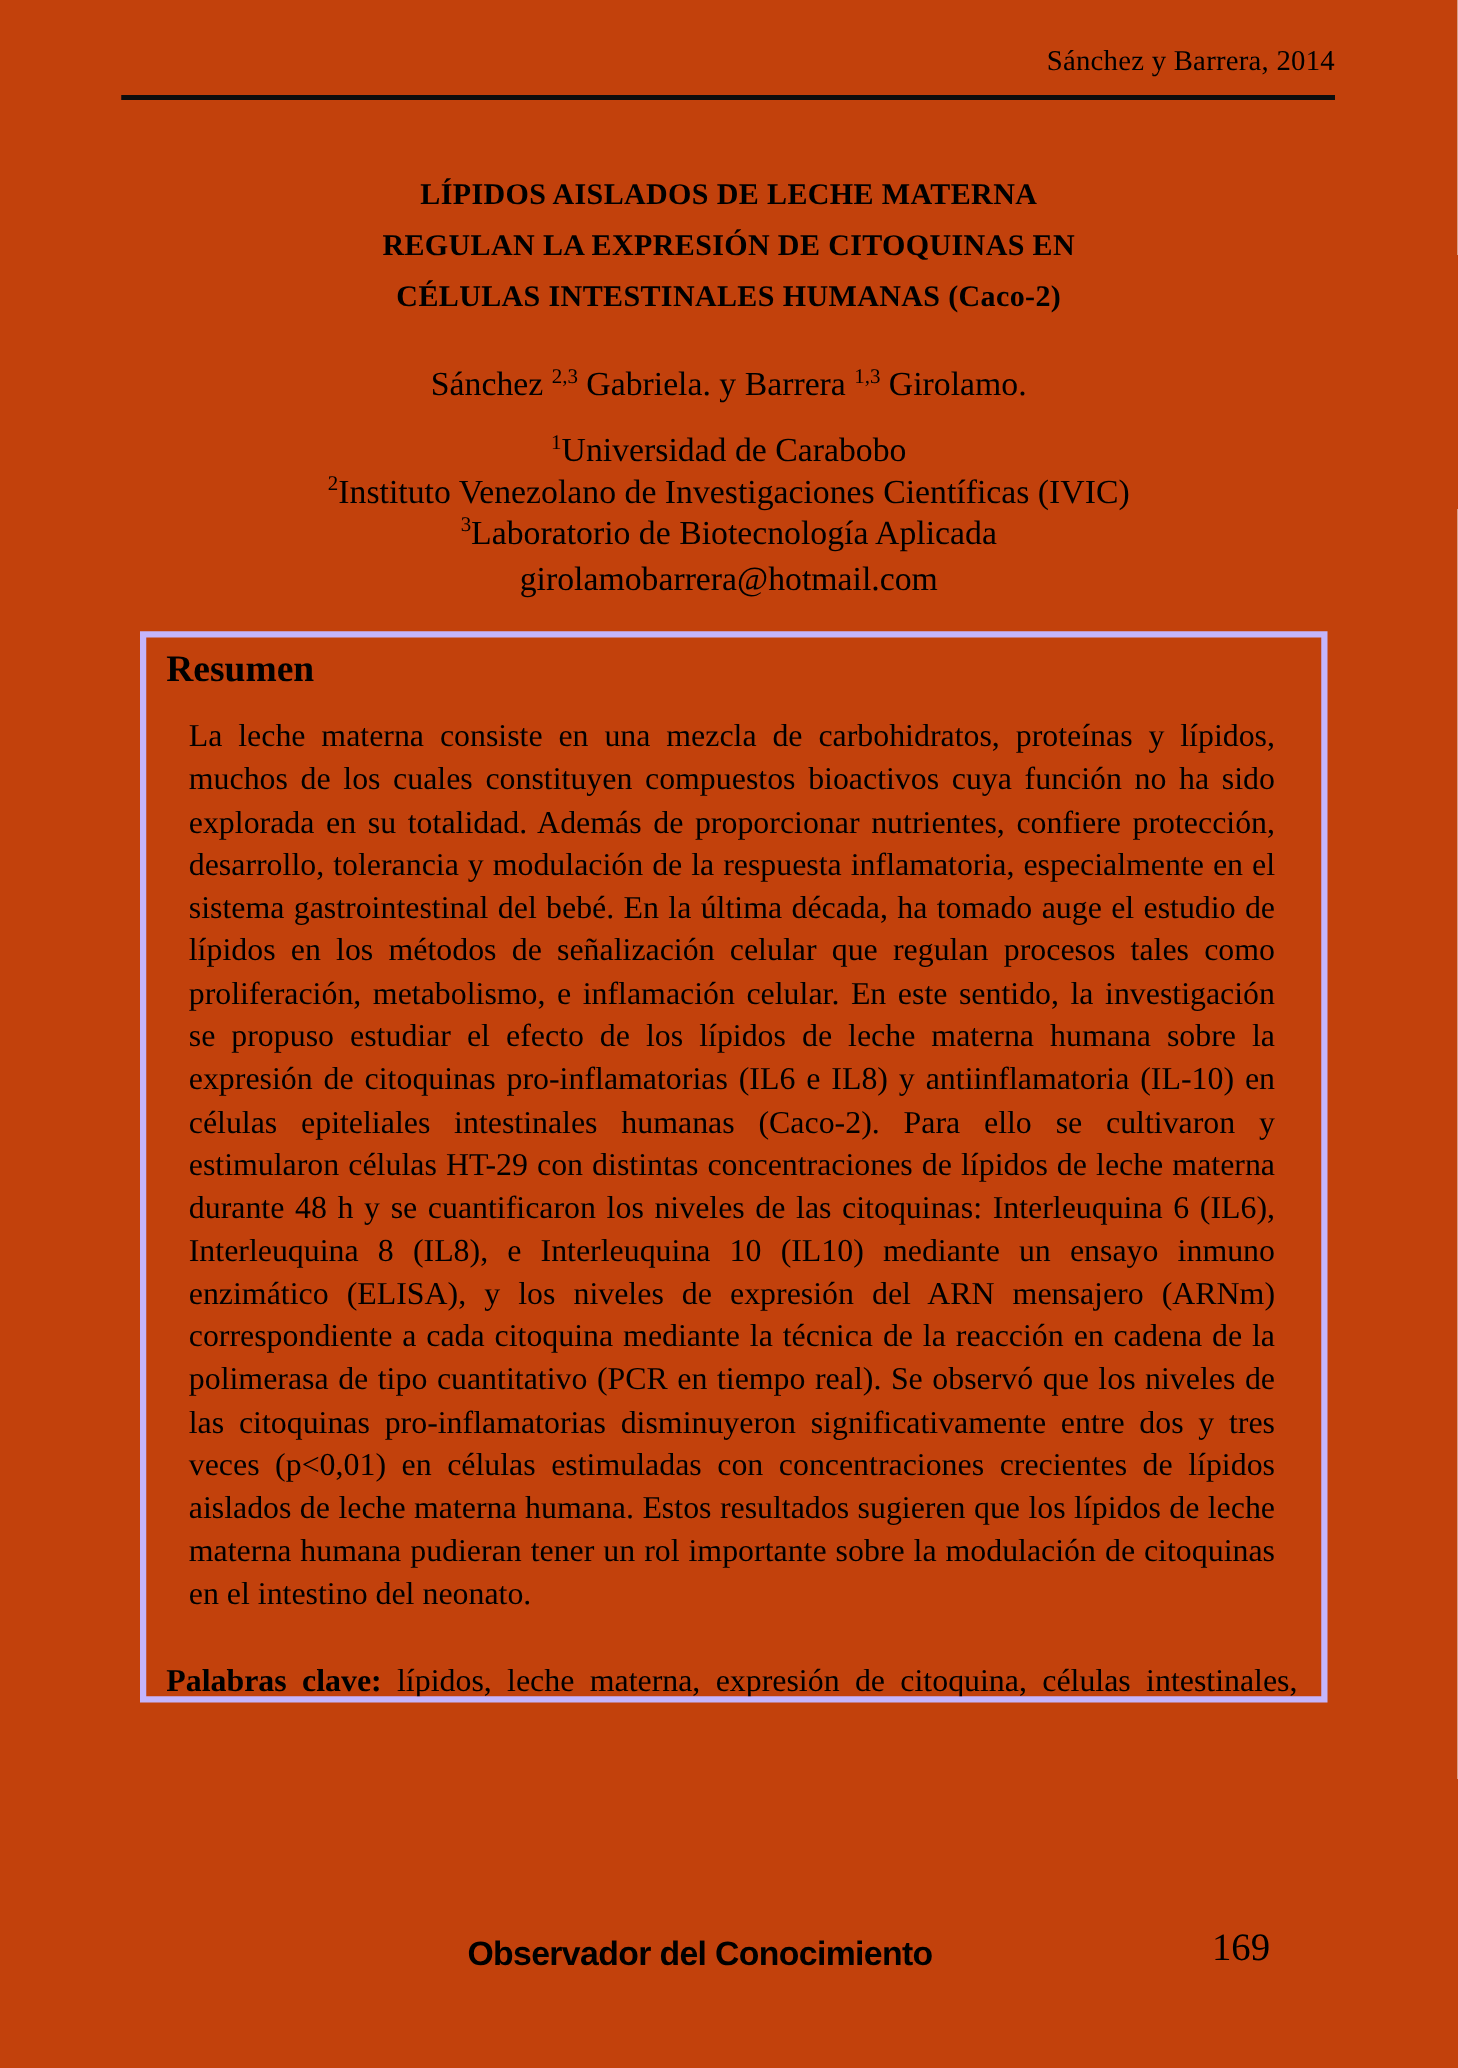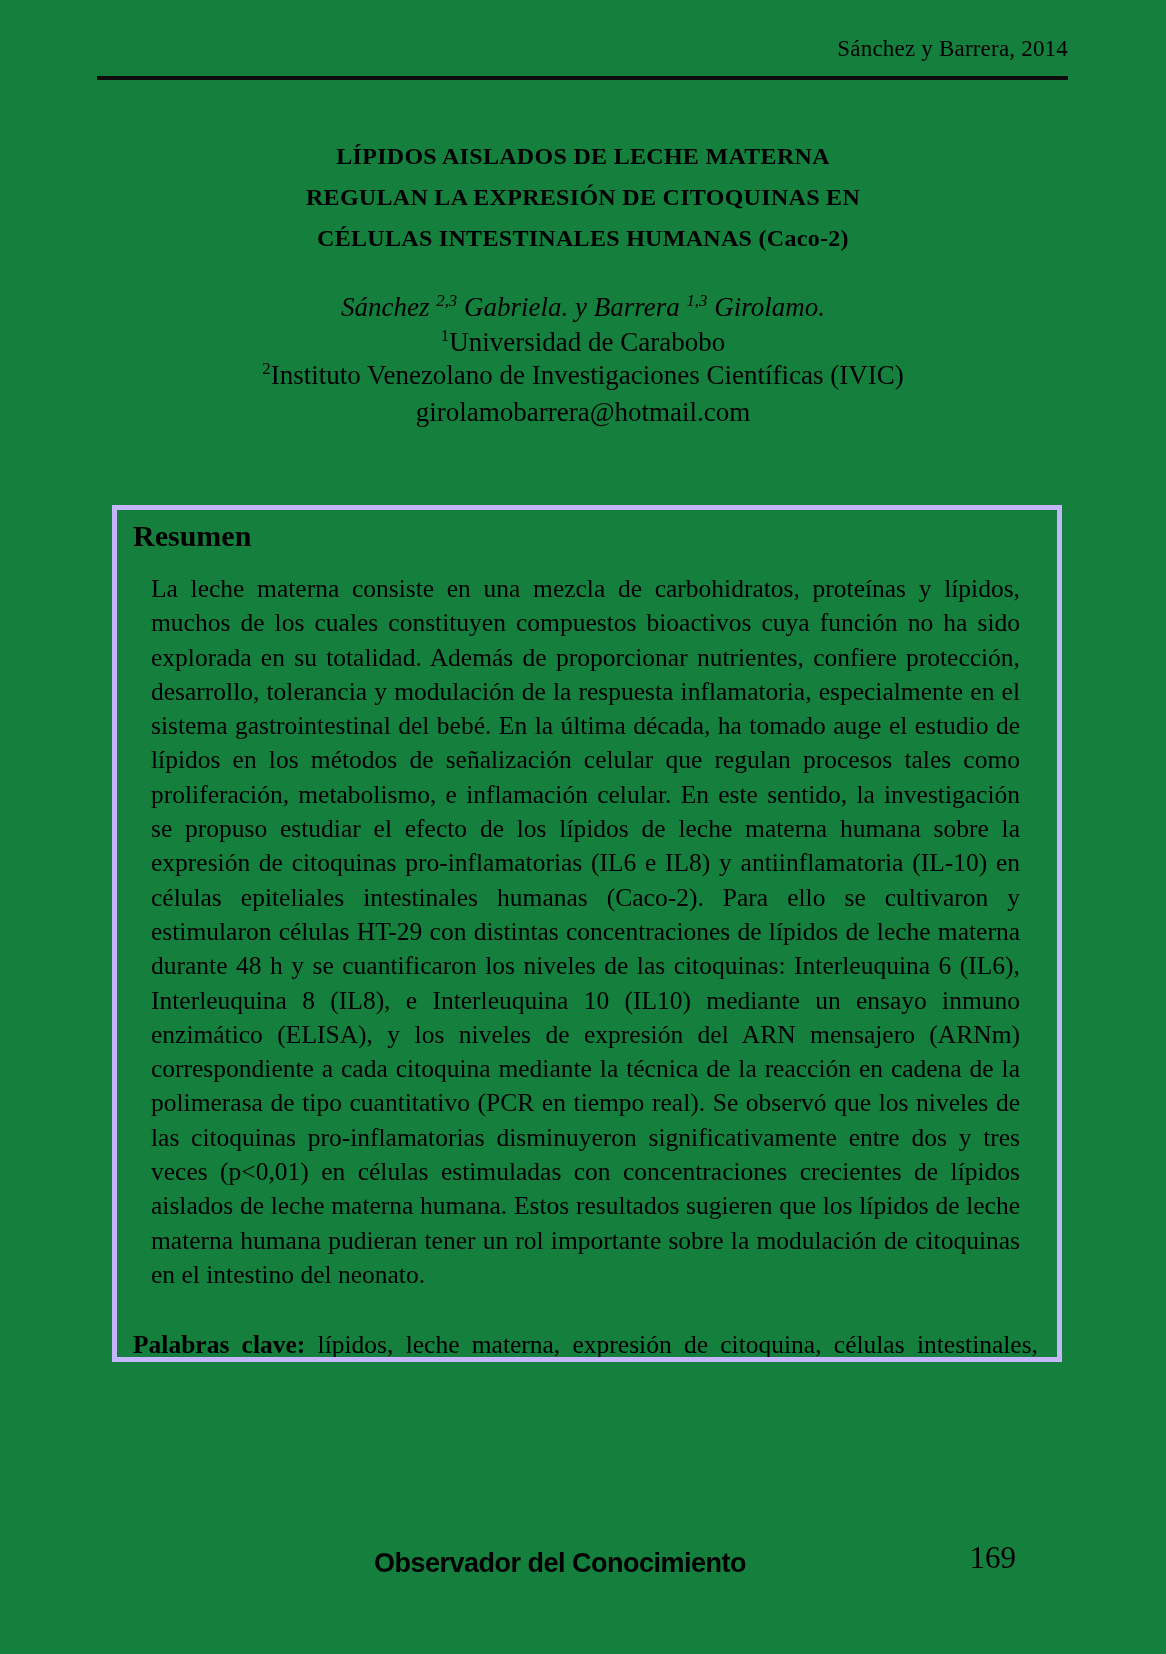--- a/index.html
+++ b/index.html
@@ -5,21 +5,21 @@
   html, body {
     margin: 0;
     padding: 0;
     background: #e8e8e8;
   }
   .page {
     position: relative;
     width: 1166px;
     height: 1654px;
     margin: 0 auto;
-    background: #15803d;
+    background: #c2410c;
     color: #000000;
     font-family: "Liberation Serif", "DejaVu Serif", serif;
     overflow: hidden;
   }
   
   .running-head {
     position: absolute;
     top: 36px;
     right: 98px;
     font-size: 23px;
@@ -55,21 +55,21 @@
     width: 1000px;
     text-align: center;
     font-size: 27px;
     line-height: 33px;
   }
   .authors-block sup {
     font-size: 0.62em;
     line-height: 0;
     vertical-align: super;
   }
-  .author-names { margin-bottom: 2px; font-style: italic; }
+  .author-names { margin-bottom: 20px; }
   .email-line { margin-top: 4px; }
   
   .abstract-box {
     position: absolute;
     top: 505px;
     left: 112px;
     width: 950px;
     height: 857px;
     box-sizing: border-box;
     border: 5px solid #c4b5fd;
@@ -134,20 +134,21 @@
   <h1 class="article-title">
     <span class="title-line">LÍPIDOS AISLADOS DE LECHE MATERNA</span>
     <span class="title-line">REGULAN LA EXPRESIÓN DE CITOQUINAS EN</span>
     <span class="title-line">CÉLULAS INTESTINALES HUMANAS (Caco-2)</span>
   </h1>
 
   <div class="authors-block">
     <div class="author-names"><span>Sánchez </span><sup>2,3</sup><span> Gabriela. y  Barrera </span><sup>1,3</sup><span> Girolamo.</span></div>
     <div class="affiliation-line"><sup>1</sup><span>Universidad de Carabobo</span></div>
     <div class="affiliation-line"><sup>2</sup><span>Instituto Venezolano de Investigaciones Científicas (IVIC)</span></div>
+    <div class="affiliation-line"><sup>3</sup><span>Laboratorio de Biotecnología Aplicada</span></div>
     <div class="email-line">girolamobarrera@hotmail.com</div>
   </div>
 
   <div class="abstract-box">
     <h2 class="abstract-heading">Resumen</h2>
     <p class="abstract-body">La leche materna consiste en una mezcla de carbohidratos, proteínas y lípidos, muchos de los cuales constituyen compuestos bioactivos cuya función no ha sido explorada en su totalidad. Además de proporcionar nutrientes, confiere protección, desarrollo, tolerancia y modulación de la respuesta inflamatoria, especialmente en el sistema gastrointestinal del bebé. En la última década, ha tomado auge el estudio de lípidos en los métodos de señalización celular que regulan procesos tales como proliferación, metabolismo, e inflamación celular. En este sentido, la investigación se propuso estudiar el efecto de los lípidos de leche materna humana sobre la expresión de citoquinas pro-inflamatorias (IL6 e IL8) y antiinflamatoria (IL-10) en células epiteliales intestinales humanas (Caco-2). Para ello se cultivaron y estimularon células HT-29 con distintas concentraciones de lípidos de leche materna durante 48 h y se cuantificaron los niveles de las citoquinas: Interleuquina 6 (IL6), Interleuquina 8 (IL8), e Interleuquina 10 (IL10) mediante un ensayo inmuno enzimático (ELISA), y los niveles de expresión del ARN mensajero (ARNm) correspondiente a cada citoquina mediante la técnica de la reacción en cadena de la polimerasa de tipo cuantitativo (PCR en tiempo real). Se observó que los niveles de las citoquinas pro-inflamatorias disminuyeron significativamente entre dos y tres veces (p&lt;0,01) en células estimuladas con concentraciones crecientes de lípidos aislados de leche materna humana. Estos resultados sugieren que los lípidos de leche materna humana pudieran tener un rol importante sobre la modulación de citoquinas en el intestino del neonato.</p>
     <p class="keywords-line"><b>Palabras clave:</b> <span>lípidos, leche materna, expresión de citoquina, células intestinales, Caco-2.</span></p>
   </div>
 
   <div class="page-footer">

